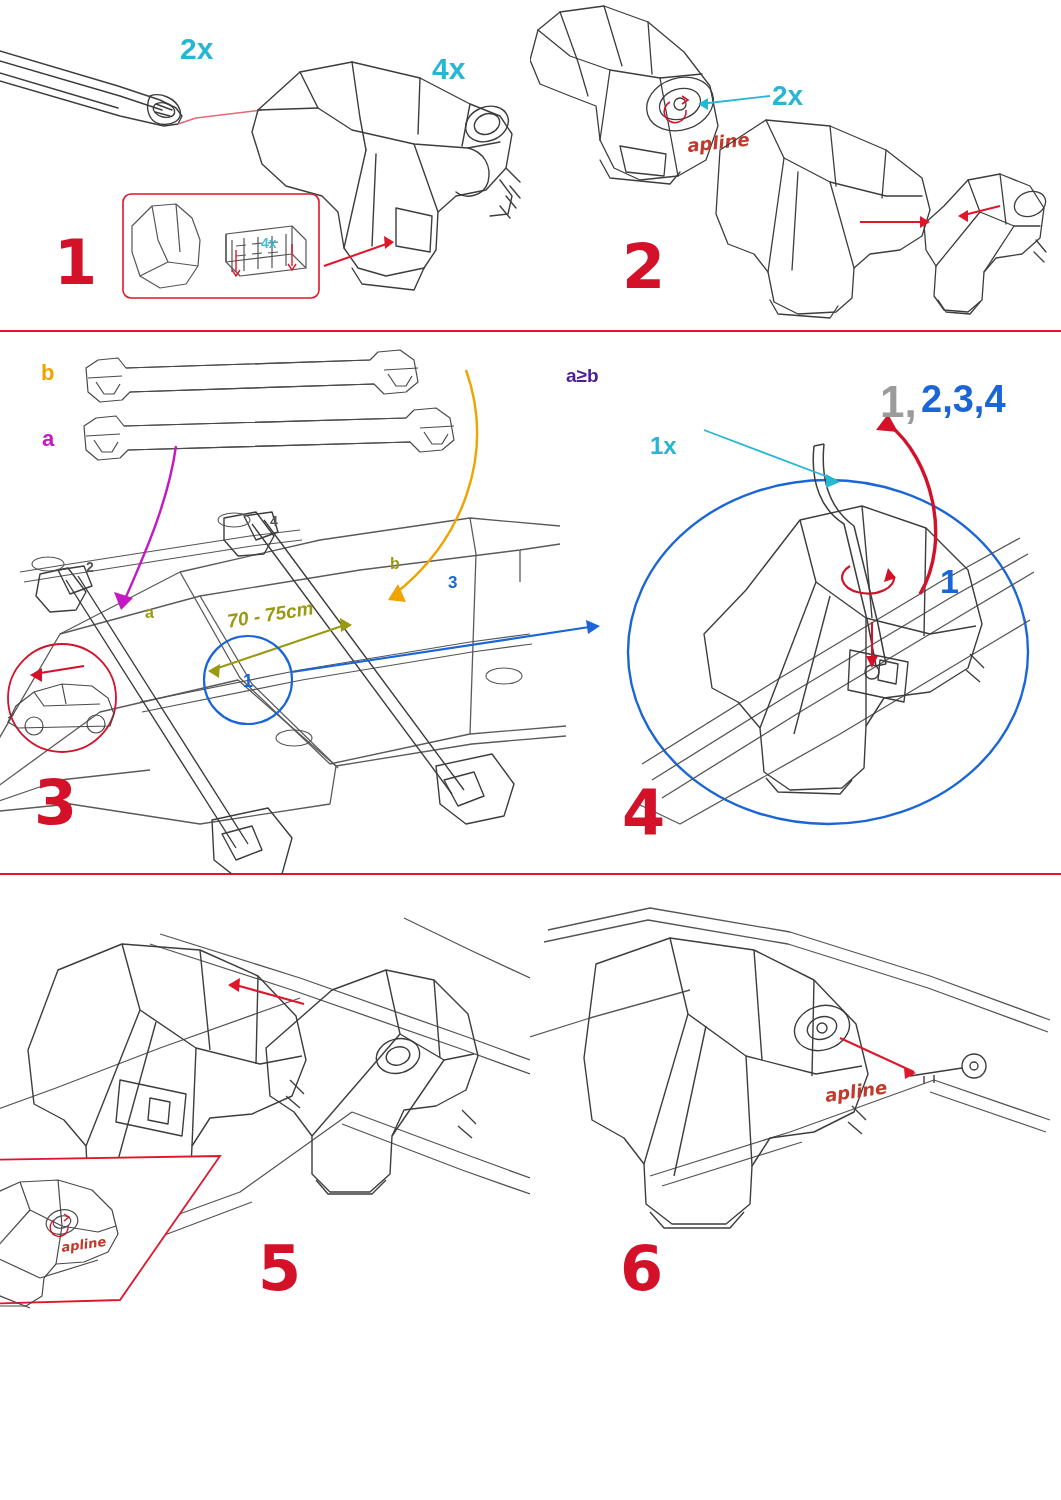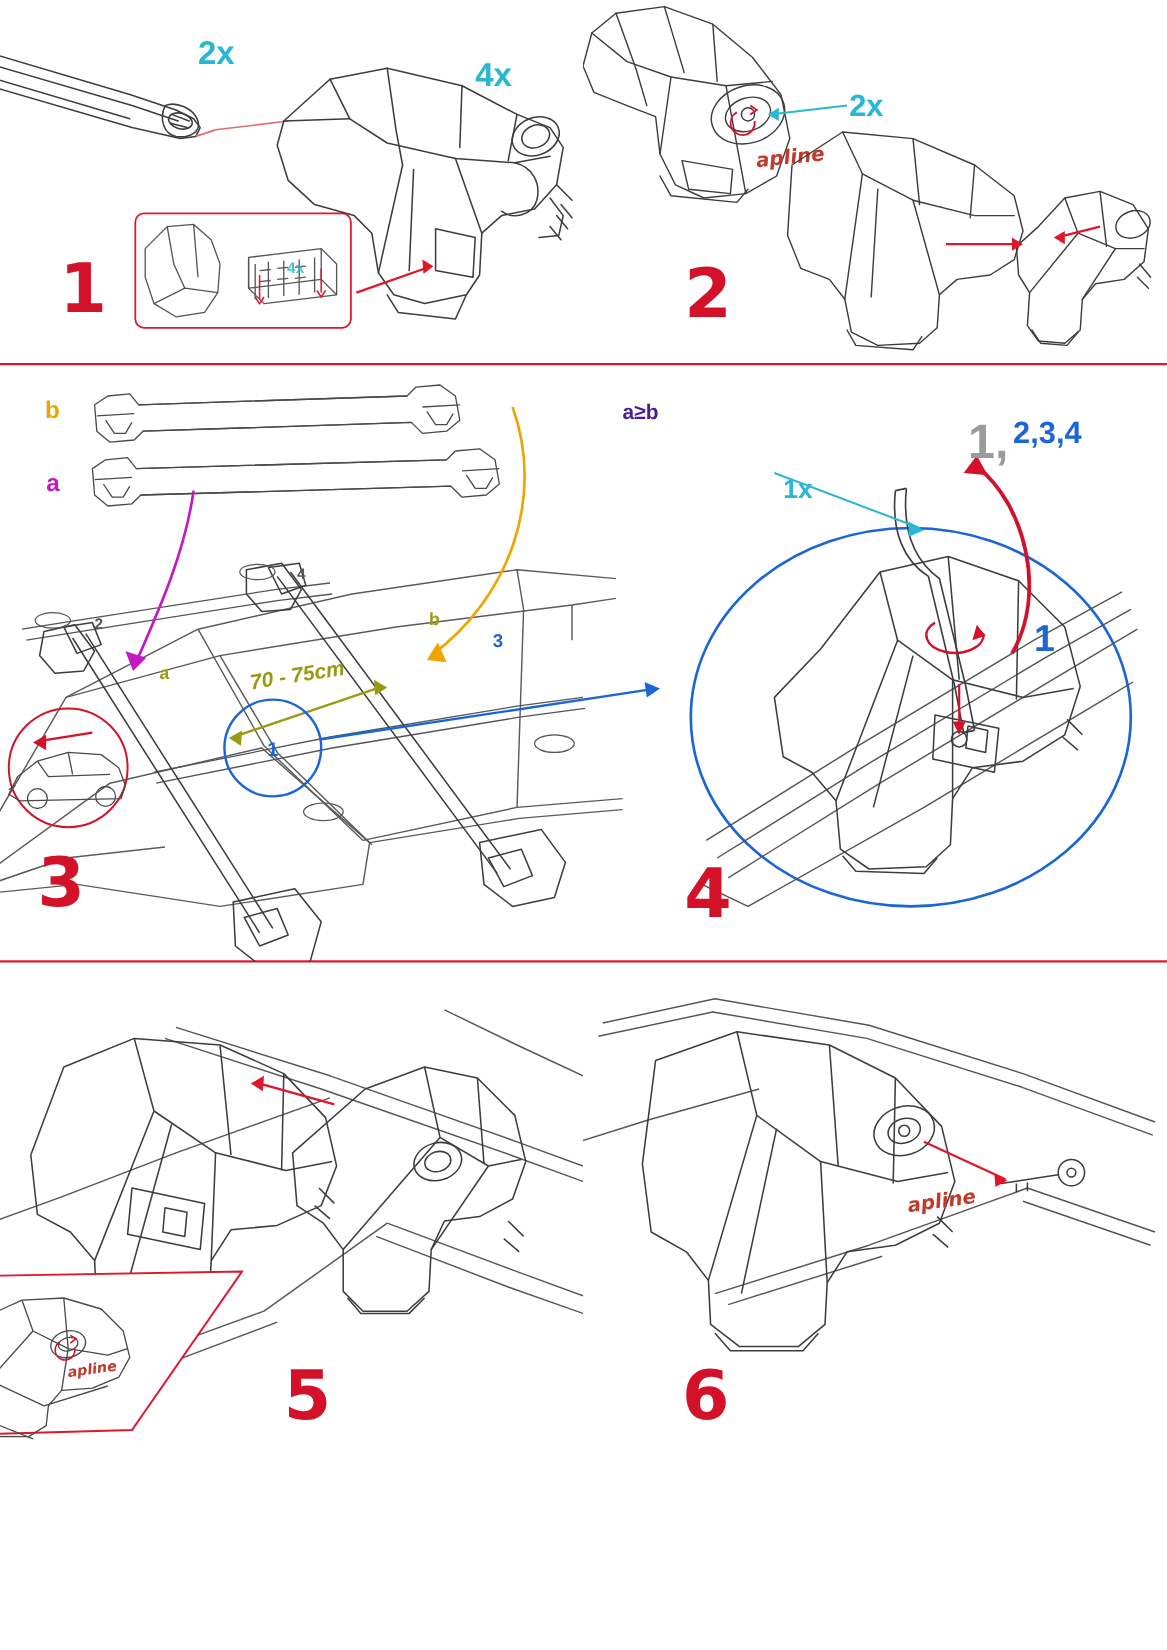--- a/index.html
+++ b/index.html
@@ -347,24 +347,24 @@
       <path d="M104 96 L236 146"></path>
       <path d="M226 140 L240 148 L226 154" fill="#27b7d4" stroke="none"></path>
     </g>
 
     <g stroke="#d3122a" stroke-width="3.4" fill="none">
       <path d="M320 260 C352 206 332 124 288 90"></path>
       <path d="M276 96 L288 80 L298 98" fill="#d3122a" stroke="none"></path>
     </g>
   </svg>
 
-  <span class="lbl cyan" style="left:712px;top:434px;font-size:24px;">1x</span>
+  <span class="lbl cyan" style="left:650px;top:434px;font-size:24px;">1x</span>
   <span class="lbl blue" style="left:940px;top:564px;font-size:34px;">1</span>
   <span class="lbl grey" style="left:880px;top:380px;font-size:44px;">1,</span>
-  <span class="lbl blue" style="left:921px;top:380px;font-size:28px;">2,3,4</span>
+  <span class="lbl blue" style="left:921px;top:380px;font-size:38px;">2,3,4</span>
 
   <span class="stepnum" style="left:622px;top:782px;">4</span>
 
   <svg width="530" height="470" viewBox="0 0 530 470" style="position:absolute;left:0;top:880px;">
 
     <g class="nofill" stroke="#555" stroke-width="1.3" stroke-linejoin="round">
       <path d="M160 54 L300 98 L470 158 L530 180"></path>
       <path d="M150 64 L292 110 L464 170 L530 194"></path>
       <path d="M404 38 L470 70 L530 98"></path>
       <path d="M352 232 L470 276 L530 298"></path>

